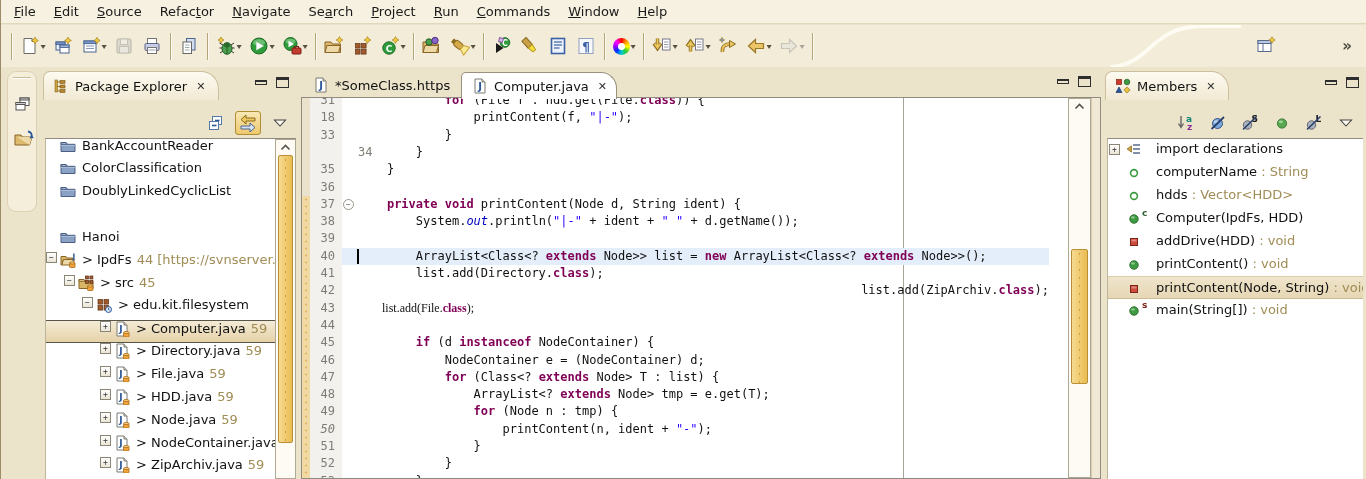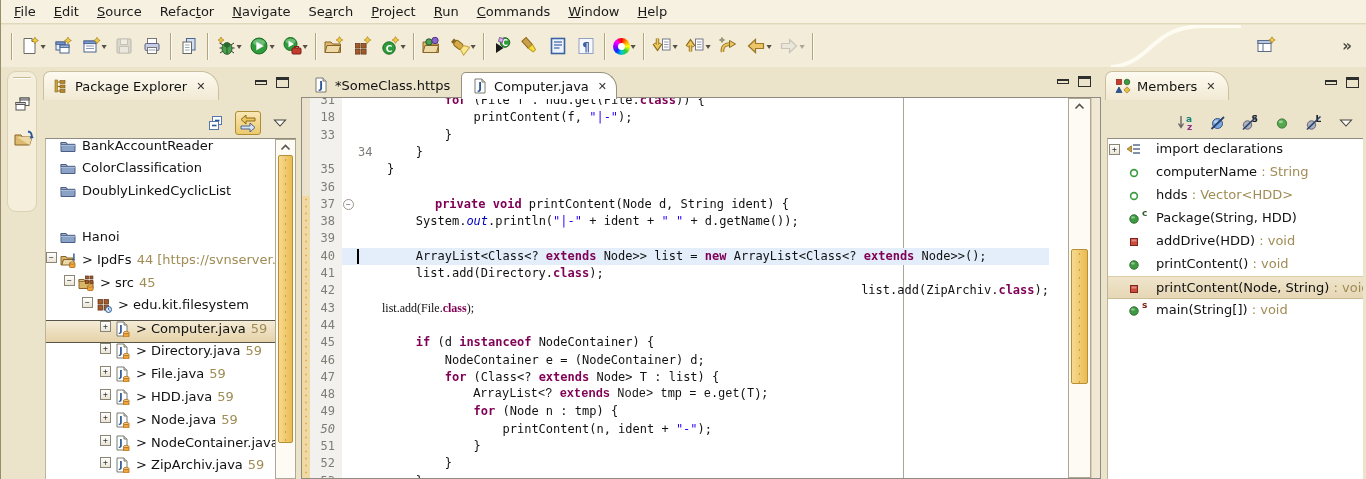--- a/index.html
+++ b/index.html
@@ -713,32 +713,32 @@
       <div class="lnum" style="top: 340px;">51</div>
       <div class="lnum" style="top: 357.3px;">52</div>
       <div class="lnum" style="top: 374.6px;">53</div>
       <div id="code-lines">
         <div class="codeline" style="top: -6px;">            <span class="kw">for</span> (File f : hdd.get(File.<span class="kw">class</span>)) {</div>
         <div class="codeline" style="top: 11.3px;">                printContent(f, <span class="str">"|-"</span>);</div>
         <div class="codeline" style="top: 28.6px;">            }</div>
         <div class="codeline" style="top: 45.9px;">        }</div>
         <div class="codeline" style="top: 63.2px;">    }</div>
         <div class="codeline" style="top: 80.5px;"></div>
-        <div class="codeline" style="top: 97.8px; margin-left: 48px;">    <span class="kw">private</span> <span class="kw">void</span> printContent(Node d, String ident) {</div>
+        <div class="codeline" style="top: 97.8px;">    <span class="kw">private</span> <span class="kw">void</span> printContent(Node d, String ident) {</div>
         <div class="codeline" style="top: 115.1px;">        System.<span class="sf">out</span>.println(<span class="str">"|-"</span> + ident + <span class="str">" "</span> + d.getName());</div>
         <div class="codeline" style="top: 132.4px;"></div>
         <div class="codeline cur" style="top: 149.7px;">        ArrayList&lt;Class&lt;? <span class="kw">extends</span> Node&gt;&gt; list = <span class="kw">new</span> ArrayList&lt;Class&lt;? <span class="kw">extends</span> Node&gt;&gt;();</div>
         <div class="codeline" style="top: 167px;">        list.add(Directory.<span class="kw">class</span>);</div>
         <div class="codeline" style="top: 184.3px; text-align: right;">        list.add(ZipArchiv.<span class="kw">class</span>);</div>
         <div class="codeline" style="top: 201.6px; font-family: Liberation Serif, serif;">        list.add(File.<span class="kw">class</span>);</div>
         <div class="codeline" style="top: 218.9px;"></div>
         <div class="codeline" style="top: 236.2px;">        <span class="kw">if</span> (d <span class="kw">instanceof</span> NodeContainer) {</div>
         <div class="codeline" style="top: 253.5px;">            NodeContainer e = (NodeContainer) d;</div>
         <div class="codeline" style="top: 270.8px;">            <span class="kw">for</span> (Class&lt;? <span class="kw">extends</span> Node&gt; T : list) {</div>
-        <div class="codeline" style="top: 288.1px; font-family: Liberation Mono, monospace;">                ArrayList&lt;? <span class="kw">extends</span> Node&gt; tmp = e.get(T);</div>
+        <div class="codeline" style="top: 288.1px;">                ArrayList&lt;? <span class="kw">extends</span> Node&gt; tmp = e.get(T);</div>
         <div class="codeline" style="top: 305.4px;">                <span class="kw">for</span> (Node n : tmp) {</div>
         <div class="codeline" style="top: 322.7px;">                    printContent(n, ident + <span class="str">"-"</span>);</div>
         <div class="codeline" style="top: 340px;">                }</div>
         <div class="codeline" style="top: 357.3px;">            }</div>
         <div class="codeline" style="top: 374.6px;">        }</div>
       </div>
     <div id="foldmark" style="top: 100.8px;">−</div>
     <div id="cursor" style="top: 150.7px; height: 15px; left: 55px;"></div>
     <div id="e-sbar" class="sbar">
       <div class="sb-up">
@@ -852,21 +852,21 @@
         <span class="m-label">hdds<span class="m-type"> : Vector&lt;HDD&gt;</span></span>
       </div>
       <div class="mrow" style="top: 68px;">
         <span class="m-ico">
           <svg width="16" height="16" viewBox="0 0 16 16">
             <circle cx="8" cy="9" r="4.2" fill="#3f9b41" stroke="#2c6e2e"></circle>
             <ellipse cx="6.9" cy="7.4" rx="1.9" ry="1.2" fill="#8cc98f"></ellipse>
           </svg>
         </span>
         <span class="m-dec" style="color: rgb(44, 93, 46);">c</span>
-        <span class="m-label">Package(String, HDD)</span>
+        <span class="m-label">Computer(IpdFs, HDD)</span>
       </div>
       <div class="mrow" style="top: 91px;">
         <span class="m-ico">
           <svg width="16" height="16" viewBox="0 0 16 16">
             <rect x="4.5" y="5.5" width="7" height="7" fill="#cc4b3c" stroke="#7e241a"></rect>
             <rect x="5.5" y="6.5" width="5" height="2" fill="#e08a7e"></rect>
           </svg>
         </span>
         <span class="m-label">addDrive(HDD)<span class="m-type"> : void</span></span>
       </div>

